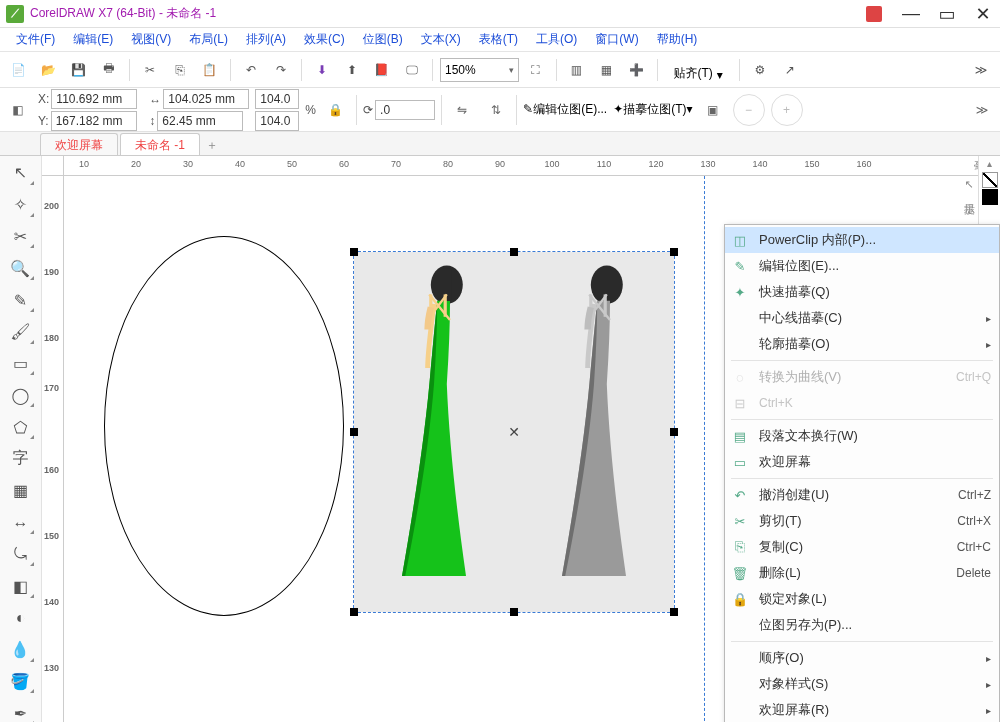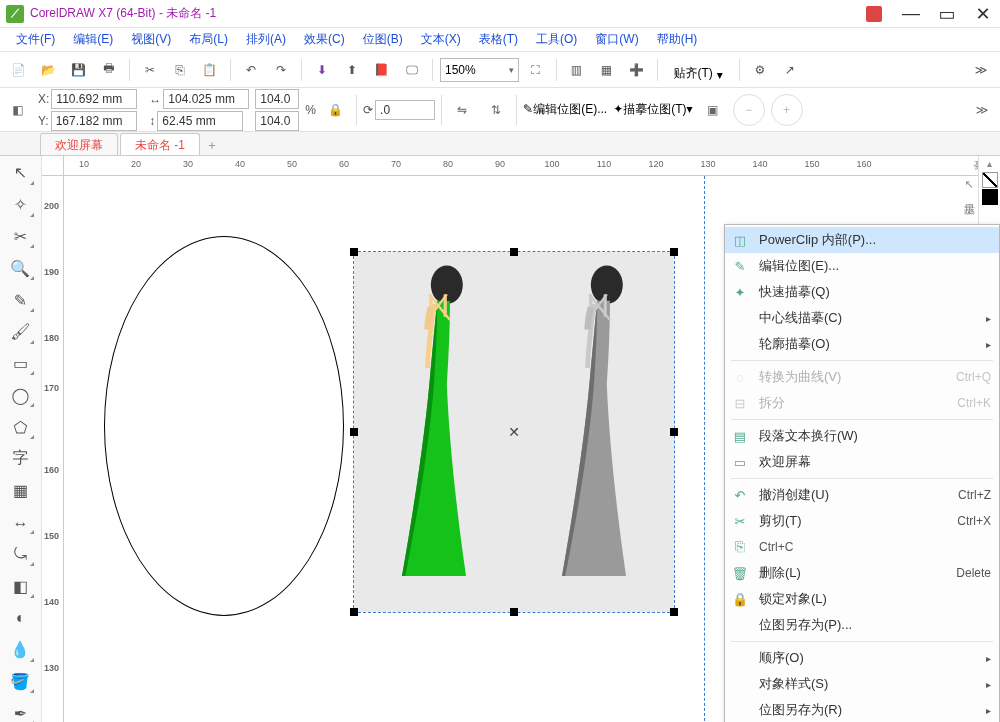--- a/index.html
+++ b/index.html
@@ -344,21 +344,20 @@
             <div class="sub">▸</div>
           </div>
           <div class="divider"></div>
           <div class="row dis">
             <div class="ic">◌</div>
             <div class="txt">转换为曲线(V)</div>
             <div class="sc">Ctrl+Q</div>
           </div>
           <div class="row dis">
             <div class="ic">⊟</div>
-            <div class="txt">拆分</div>
             <div class="sc">Ctrl+K</div>
           </div>
           <div class="divider"></div>
           <div class="row">
             <div class="ic">▤</div>
             <div class="txt">段落文本换行(W)</div>
           </div>
           <div class="row">
             <div class="ic">▭</div>
             <div class="txt">欢迎屏幕</div>
@@ -369,20 +368,21 @@
             <div class="txt">撤消创建(U)</div>
             <div class="sc">Ctrl+Z</div>
           </div>
           <div class="row">
             <div class="ic">✂</div>
             <div class="txt">剪切(T)</div>
             <div class="sc">Ctrl+X</div>
           </div>
           <div class="row">
             <div class="ic">⎘</div>
+            <div class="txt">复制(C)</div>
             <div class="sc">Ctrl+C</div>
           </div>
           <div class="row">
             <div class="ic">🗑</div>
             <div class="txt">删除(L)</div>
             <div class="sc">Delete</div>
           </div>
           <div class="row">
             <div class="ic">🔒</div>
             <div class="txt">锁定对象(L)</div>
@@ -397,21 +397,21 @@
             <div class="txt">顺序(O)</div>
             <div class="sub">▸</div>
           </div>
           <div class="row">
             <div class="ic"></div>
             <div class="txt">对象样式(S)</div>
             <div class="sub">▸</div>
           </div>
           <div class="row">
             <div class="ic"></div>
-            <div class="txt">位图另存为(R)</div>
+            <div class="txt">欢迎屏幕(R)</div>
             <div class="sub">▸</div>
           </div>
         </div>
     </div>
     <div class="scrollhint">▴</div>
   </div>
 </div>
 
 <div class="hintstrip">
   <span>↖</span>

